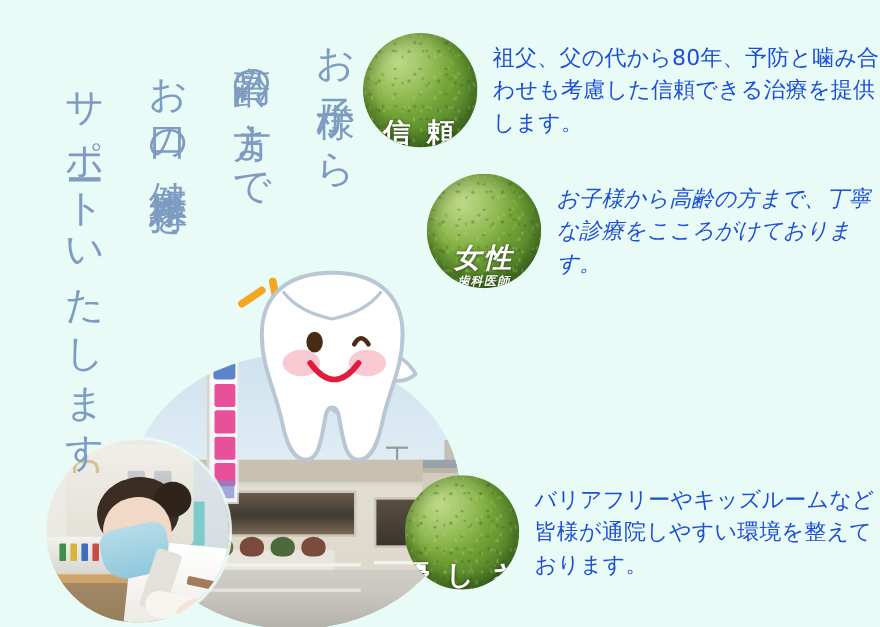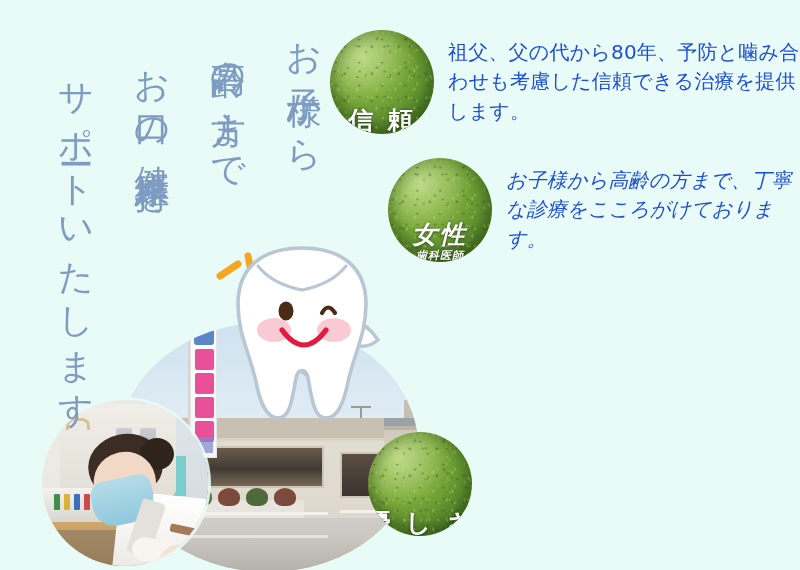--- a/index.html
+++ b/index.html
@@ -459,15 +459,16 @@
     <div class="badge-text">お子様から高齢の方まで、丁寧な診療をこころがけております。</div>
   </div>
 
   <div class="badge-row r3">
   </div>
 
   <div class="badge-row r4">
     <div class="badge-circle">
       <div class="badge-label-main">優 し さ</div>
     </div>
+    <div class="badge-text">バリアフリーやキッズルームなど皆様が通院しやすい環境を整えております。</div>
   </div>
 
 </div>
 
 </body></html>

